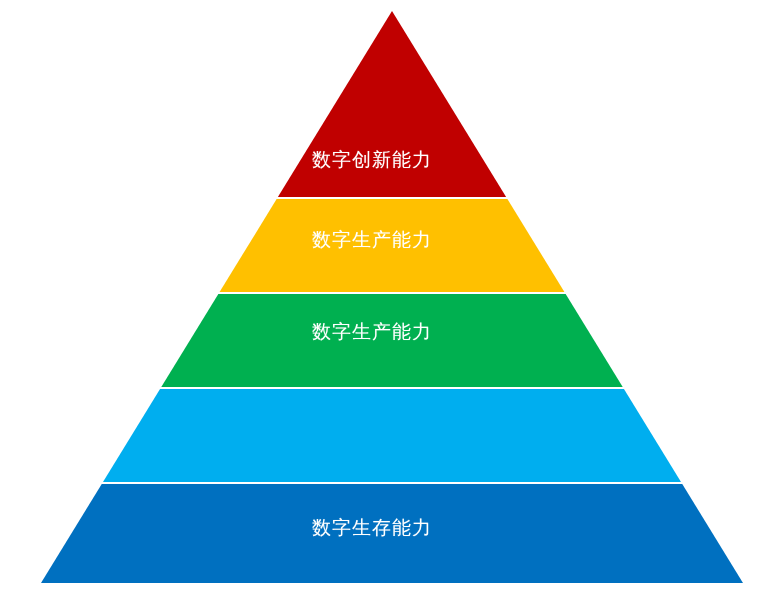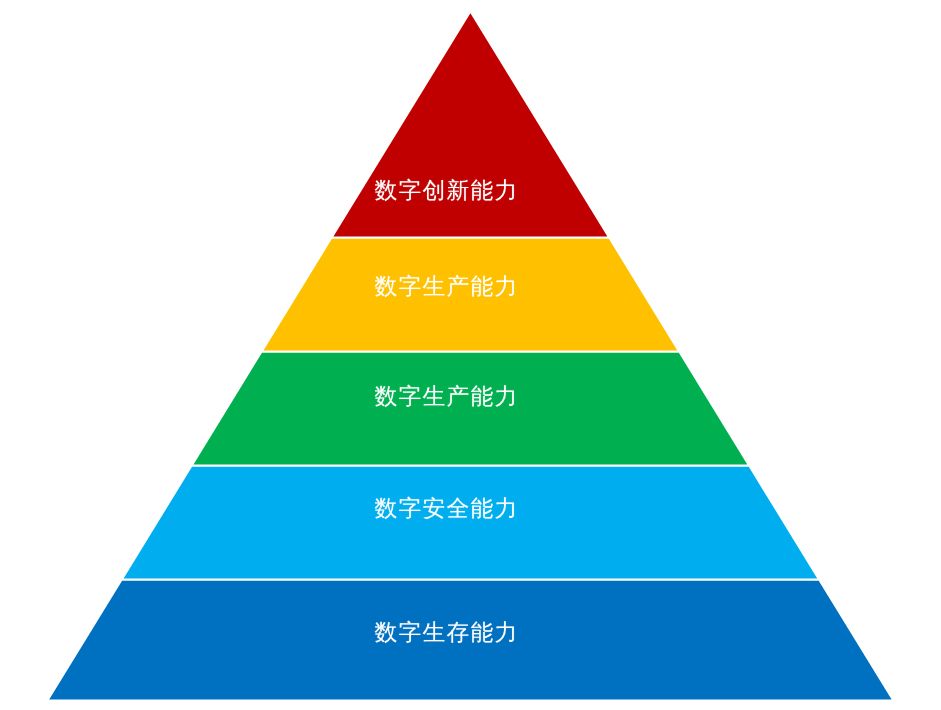--- a/index.html
+++ b/index.html
@@ -51,16 +51,15 @@
         <polygon points="276.64,199.00 507.36,199.00 564.43,292.00 219.57,292.00" fill="#FFC000"></polygon>
         <polygon points="218.34,294.00 565.66,294.00 622.73,387.00 161.27,387.00" fill="#00B050"></polygon>
         <polygon points="160.05,389.00 623.95,389.00 681.02,482.00 102.98,482.00" fill="#00AEEF"></polygon>
         <polygon points="101.75,484.00 682.25,484.00 743.00,583.00 41.00,583.00" fill="#0070C0"></polygon>
       </g>
   </svg>
 
   <div class="tier-label" id="label-0" style="left: 312px; top: 150px;">数字创新能力</div>
   <div class="tier-label" id="label-1" style="left: 312px; top: 230px;">数字生产能力</div>
   <div class="tier-label" id="label-2" style="left: 312px; top: 322px;">数字生产能力</div>
-  <div class="tier-label" id="label-3" style="left: 312px; top: 415px;">数字安全能力</div>
   <div class="tier-label" id="label-4" style="left: 312px; top: 518px; text-align: center;">数字生存能力</div>
 
 </div>
 
 </body></html>

